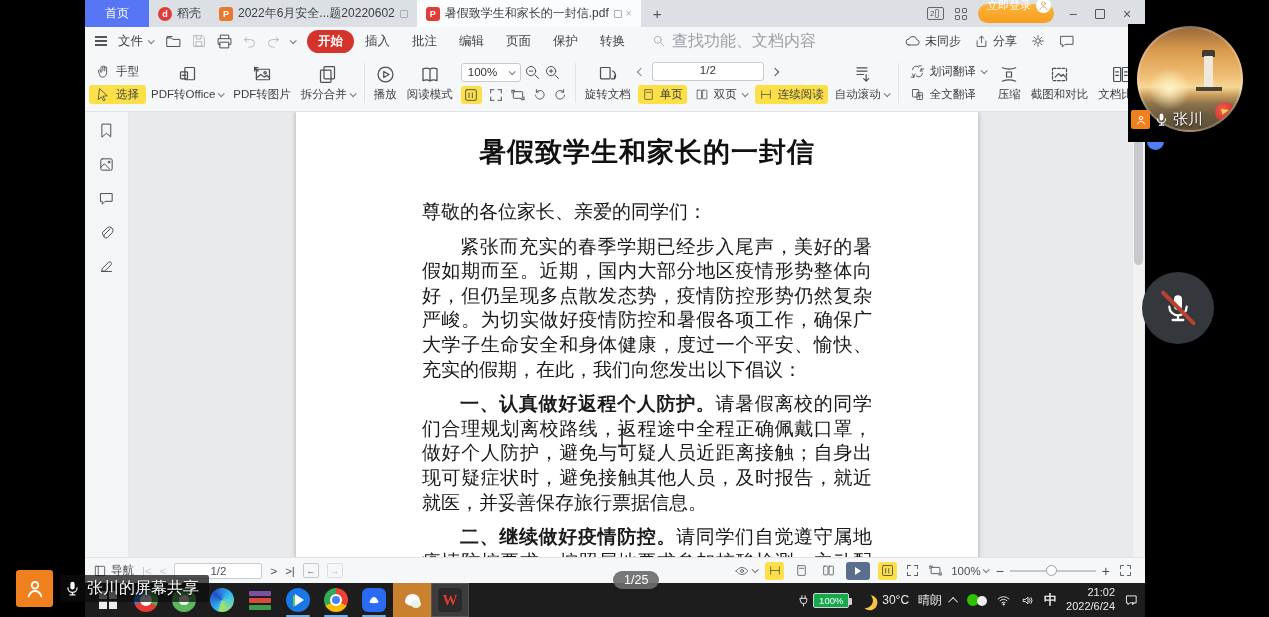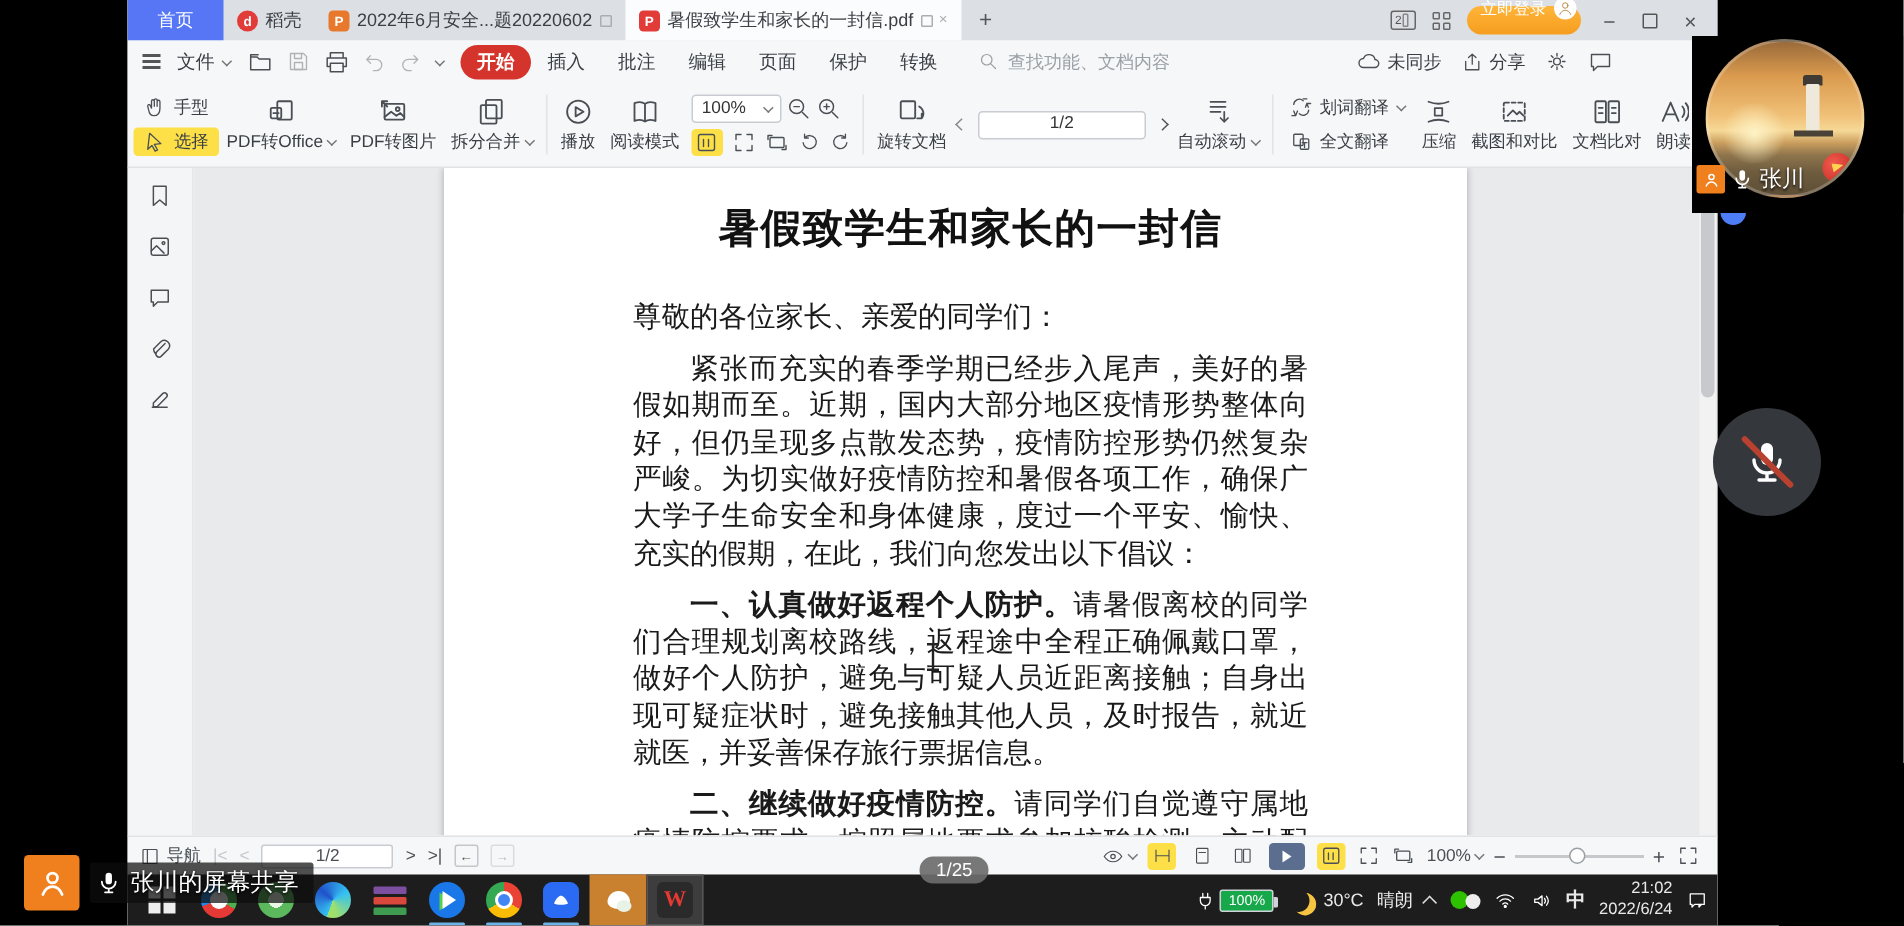--- a/index.html
+++ b/index.html
@@ -31,21 +31,21 @@
 .restore{width:10px;height:10px;border:1.3px solid #555;border-radius:1px}
 
 
 .menubar{position:absolute;top:27px;left:0;width:100%;height:28px;background:#f6f7f8;display:flex;align-items:center;padding:0 10px;font-size:12.5px;color:#3a3f45}
 .hamb{display:flex;flex-direction:column;gap:2.5px;margin-right:6px}
 .hamb i{display:block;width:12px;height:1.6px;background:#555}
 .filebtn{display:flex;align-items:center;gap:5px}
 .qicons{display:flex;align-items:center;gap:9px;margin:0 12px}
 .mtab{padding:3px 11px;border-radius:12px;white-space:nowrap}
 .mtab.active{background:#d5342c;color:#fff;font-weight:bold}
-.search{display:flex;align-items:center;gap:6px;color:#9aa0a6;margin-left:16px;font-size:12px;white-space:nowrap}
+.search{display:flex;align-items:center;gap:6px;color:#9aa0a6;margin-left:16px;font-size:16px;white-space:nowrap}
 .mright{margin-left:auto;display:flex;align-items:center;gap:13px;font-size:12px;color:#3a3f45;padding-right:60px;white-space:nowrap}
 .mright .it{display:flex;align-items:center;gap:4px}
 
 
 .ribbon{position:absolute;top:55px;left:0;width:100%;height:57px;background:#f6f7f8;border-bottom:1px solid #e1e2e4;display:flex;align-items:center;padding:0 4px;overflow:hidden}
 .sep{width:1px;height:40px;background:#e2e3e5;margin:0 4px;flex:none}
 .col{display:flex;flex-direction:column;gap:4px;justify-content:center;flex:none}
 .row{display:flex;align-items:center;gap:3px}
 .sbtn{display:flex;align-items:center;gap:5px;font-size:11.5px;color:#3a3f45;padding:2px 7px;border-radius:3px;white-space:nowrap;flex:none}
 .bigbtn{display:flex;flex-direction:column;align-items:center;gap:2px;font-size:11.5px;color:#3a3f45;padding:2px 5px;white-space:nowrap;flex:none}
@@ -366,20 +366,43 @@
             <rect x="4" y="4" width="11" height="13" rx="1"></rect>
             <path d="M18 8a6 6 0 0 1 2 9m0 0v-3.5M20 17h-3.5"></path>
           </svg>
         <span>旋转文档</span>
       </div>
       <div class="col" style="margin:0 2px">
         <div class="row" style="gap:8px">
           <span class="chl"></span>
           <span class="pagebox">1/2</span>
           <span class="chr"></span>
+        </div>
+        <div class="row" style="gap:4px">
+          <span class="sbtn hl" style="padding:2px 4px">
+            <svg class="i" width="13" height="13" viewBox="0 0 24 24">
+                <rect x="5" y="3" width="14" height="18" rx="1"></rect>
+                <path d="M8 8h8"></path>
+              </svg>
+            <span>单页</span>
+          </span>
+          <span class="sbtn" style="padding:2px 4px">
+            <svg class="i" width="14" height="13" viewBox="0 0 24 24">
+                <rect x="3" y="4" width="8" height="16" rx="1"></rect>
+                <rect x="13" y="4" width="8" height="16" rx="1"></rect>
+              </svg>
+            <span>双页</span>
+              <span class="chv"></span>
+          </span>
+          <span class="sbtn hl" style="padding:2px 4px">
+            <svg class="i" width="14" height="13" viewBox="0 0 24 24">
+                <path d="M4 5v14M20 5v14M4 12h16"></path>
+              </svg>
+            <span>连续阅读</span>
+          </span>
         </div>
       </div>
       <div class="bigbtn">
         <svg class="i" width="20" height="21" viewBox="0 0 24 24">
             <path d="M6 4h12M6 8h12M6 12h8M17 12v8m0 0-3-3m3 3 3-3"></path>
           </svg>
         <span class="row">
             <span>自动滚动</span>
             <span class="chv"></span>
           </span>

